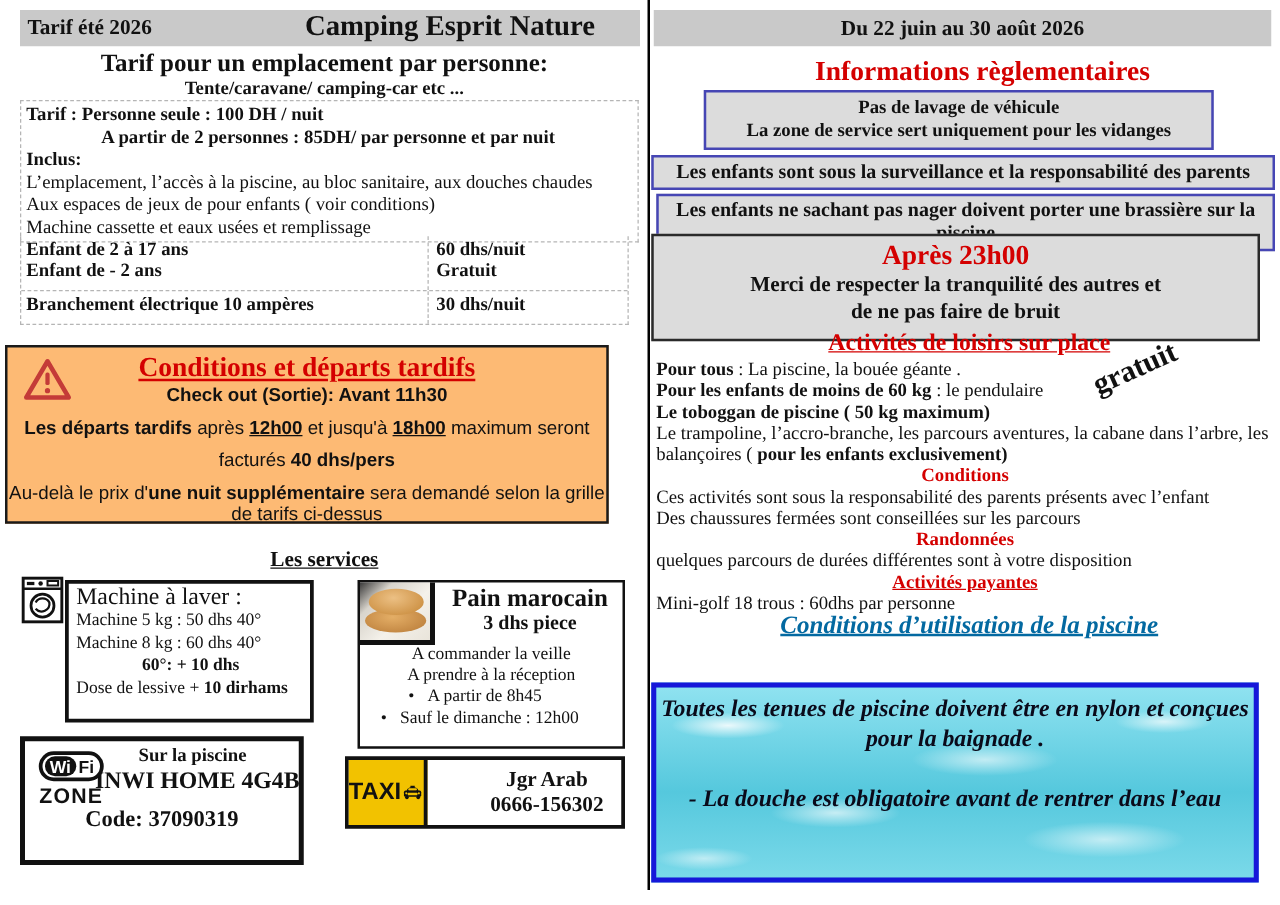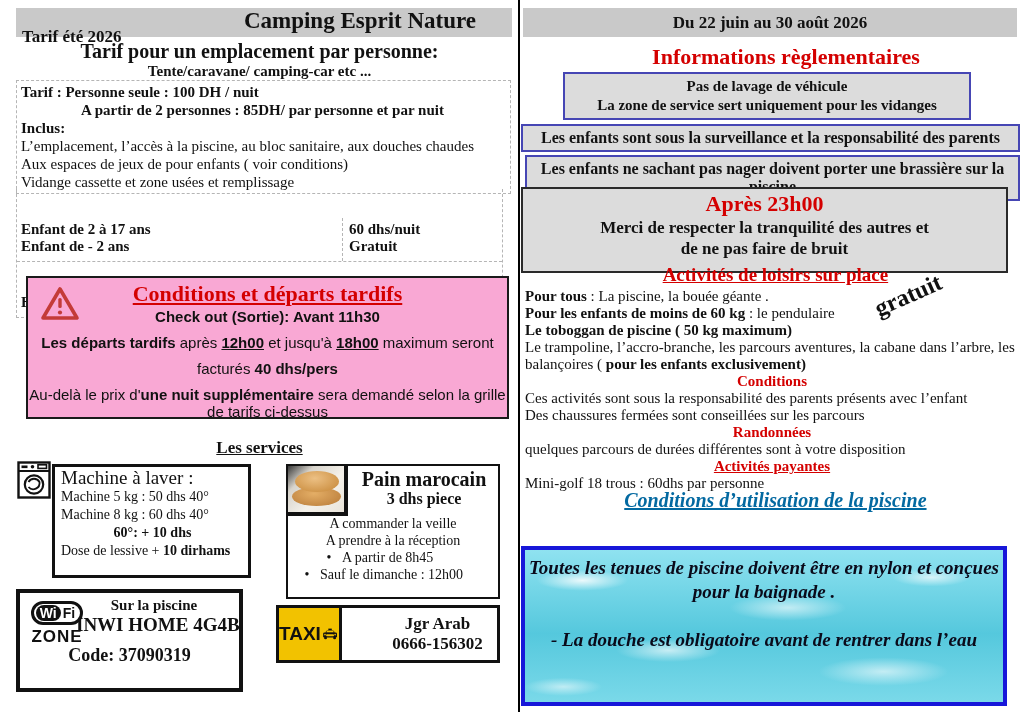--- a/index.html
+++ b/index.html
@@ -5,42 +5,42 @@
   html,body { margin:0; padding:0; background:#ffffff; }
   .page { position:relative; width:1024px; height:724px; background:#fff; overflow:hidden;
           font-family:"Liberation Serif","DejaVu Serif",serif; color:#111; }
   .divider { position:absolute; left:518px; top:0; width:2px; height:712px; background:#000; }
 
   
   .bar { position:absolute; height:29px; background:#c9c9c9; }
   .bar-left { left:16px; top:8px; width:496px; }
   .bar-right { left:523px; top:8px; width:494px; text-align:center; line-height:29px;
                font-weight:bold; font-size:17px; }
-  .tarif-label { position:absolute; left:6px; top:19px; font-weight:bold; font-size:17px; }
+  .tarif-label { position:absolute; left:6px; top:4px; font-weight:bold; font-size:17px; }
   .camping-title { position:absolute; left:344px; top:0px; transform:translateX(-50%);
                    font-weight:bold; font-size:23px; white-space:nowrap; }
 
   
   .pricing-title { position:absolute; left:0; top:40px; width:519px; text-align:center;
                    font-weight:bold; font-size:20px; }
   .pricing-subtitle { position:absolute; left:0; top:63px; width:519px; text-align:center;
                       font-weight:bold; font-size:15px; }
   .tarif-box { position:absolute; left:16px; top:80px; width:485px; border:1px dashed #b5b5b5;
                padding:2px 4px; font-size:15px; line-height:18px; }
   .b { font-weight:bold; }
   .indent { padding-left:60px; }
   .price-table { position:absolute; left:16px; top:189px; width:485px; border:1px dashed #b5b5b5;
                  border-top:none; font-size:15px; font-weight:bold; }
-  .pt-row { display:flex; border-bottom:1px dashed #b5b5b5;margin-top:29px; }
+  .pt-row { display:flex; border-bottom:1px dashed #b5b5b5; }
   .pt-row:last-child { border-bottom:none; }
   .pt-left { width:317px; border-right:1px dashed #b5b5b5; padding:3px 4px 6px; }
   .pt-right { flex:1; padding:3px 6px 6px; }
 
-  .conditions-box { position:absolute; left:26px; top:276px; width:479px; height:139px;
-                    background:#f9a8d4; border:2px solid #1a1a1a; text-align:center;
+  .conditions-box { position:absolute; left:4px; top:276px; width:479px; height:139px;
+                    background:#fdba74; border:2px solid #1a1a1a; text-align:center;
                     font-family:"Liberation Sans","DejaVu Sans",sans-serif; font-size:15px; }
   .warning-icon { position:absolute; left:12px; top:8px; }
   .cond-title { margin:3px 0 0; font-family:"Liberation Serif",serif; font-size:22px;
                 font-weight:bold; color:#d40000; text-decoration:underline; }
   .cond-checkout { font-weight:bold; font-size:15px; margin-top:1px; }
   .cond-line { margin-top:9px; }
   .bu { font-weight:bold; text-decoration:underline; }
 
   .services-title { position:absolute; left:0; top:438px; width:519px; text-align:center;
                     font-weight:bold; font-size:17px; text-decoration:underline; }
@@ -142,21 +142,21 @@
 
   <div class="pricing-title">Tarif pour un emplacement par personne:</div>
   <div class="pricing-subtitle">Tente/caravane/ camping-car etc ...</div>
 
   <div class="tarif-box">
     <div class="b">Tarif  : Personne seule : 100 DH / nuit</div>
     <div class="b indent">A partir de 2 personnes : 85DH/ par personne et par nuit</div>
     <div class="b">Inclus:</div>
     <div>L’emplacement, l’accès à la piscine, au bloc sanitaire, aux douches chaudes</div>
     <div>Aux espaces de jeux de pour enfants ( voir conditions)</div>
-    <div>Vidange cassette et zone usées  et remplissage</div>
+    <div>Machine cassette et eaux usées  et remplissage</div>
   </div>
 
   <div class="price-table">
     <div class="pt-row">
       <div class="pt-left">
         <div>Enfant de 2 à 17 ans</div>
         <div>Enfant de - 2 ans</div>
       </div>
       <div class="pt-right">
         <div>60 dhs/nuit</div>

